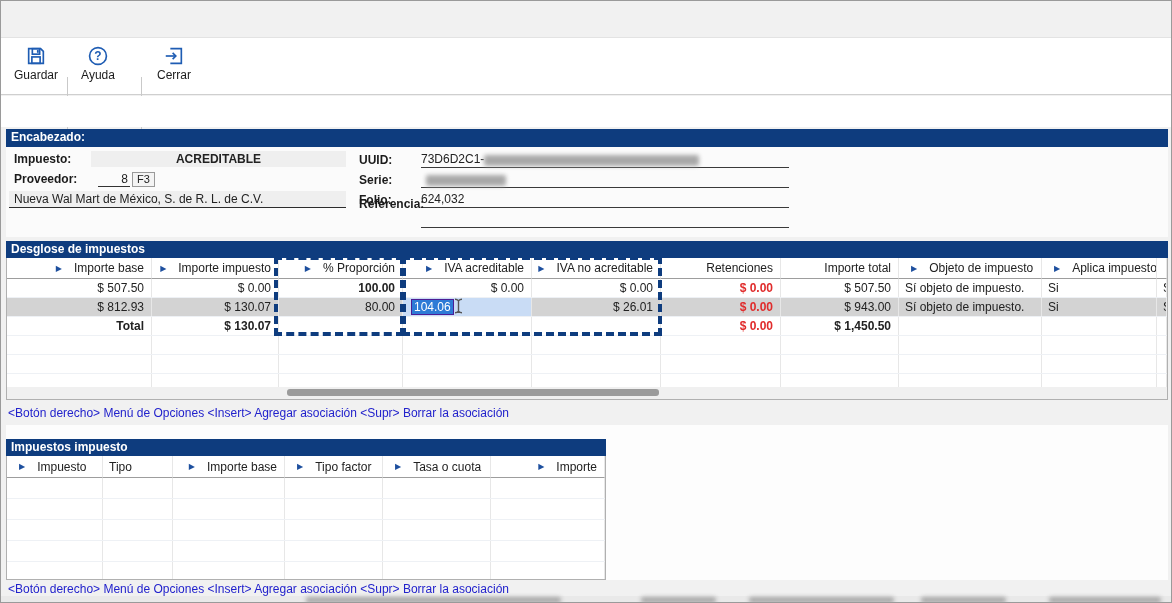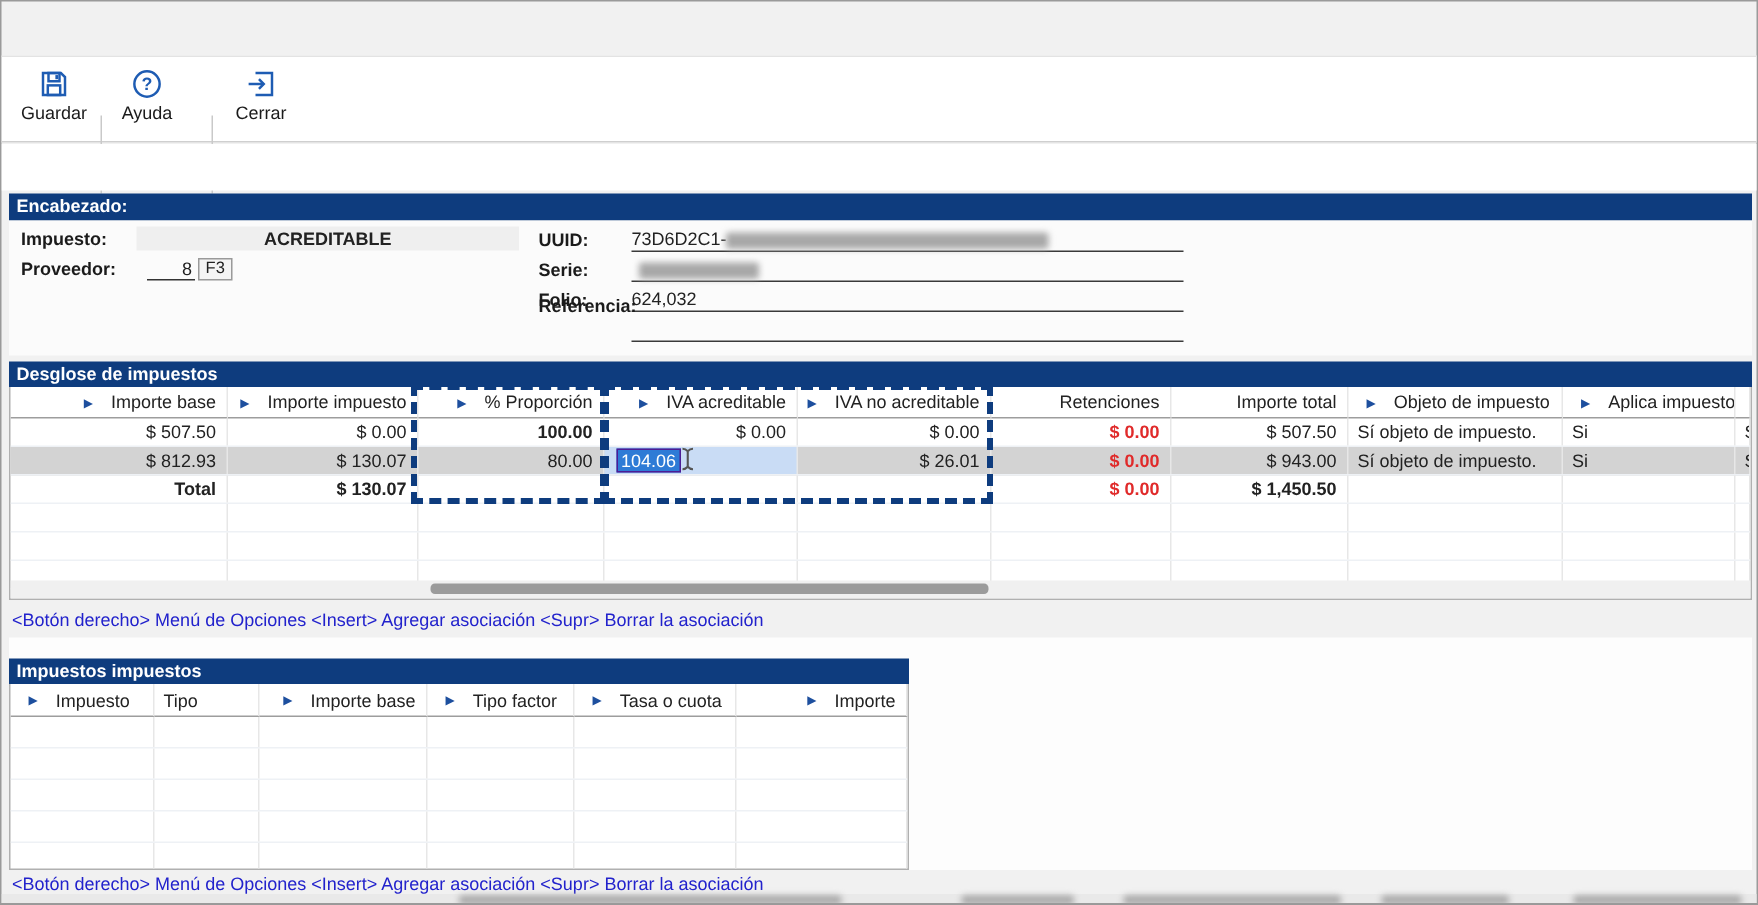--- a/index.html
+++ b/index.html
@@ -120,20 +120,21 @@
   <div class="white-strip"></div>
 
   <div class="section-bar bar-encabezado">Encabezado:</div>
   <div class="enc-panel">
     <span class="lbl" style="left:8px; top:5px;text-align:right;">Impuesto:</span>
     <div class="fld imp-field">ACREDITABLE</div>
 
     <span class="lbl" style="left:8px; top:25px;">Proveedor:</span>
     <div class="fld prov-code">8</div>
     <div class="fld prov-f3">F3</div>
+    <div class="fld prov-name">Nueva Wal Mart de México, S. de R. L. de C.V.</div>
 
     <span class="lbl" style="left:353px; top:6px;">UUID:</span>
     <div class="r-val" style="top:5px;"><span>73D6D2C1-</span></div>
     <div class="blur-box" style="left:478px; top:8px; width:215px; height:11px;"></div>
 
     <span class="lbl" style="left:353px; top:26px;">Serie:</span>
     <div class="r-val" style="top:25px;"><span></span></div>
     <div class="blur-box" style="left:420px; top:28px; width:80px; height:11px;"></div>
 
     <span class="lbl" style="left:353px; top:46px;">Folio:</span>
@@ -264,21 +265,21 @@
   <div class="dash-box dash-1"></div>
   <div class="dash-box dash-2"></div>
 
   <svg class="ibeam" viewBox="0 0 11 16">
     <path d="M2 1.2 C3.5 1.2 4.6 1.8 5.5 2.8 C6.4 1.8 7.5 1.2 9 1.2 M5.5 2.8 v10.4 M2 14.8 C3.5 14.8 4.6 14.2 5.5 13.2 C6.4 14.2 7.5 14.8 9 14.8" stroke="#555" stroke-width="1.4" fill="none"></path>
   </svg>
 
   <div class="hint hint-1">&lt;Botón derecho&gt; Menú de Opciones  &lt;Insert&gt; Agregar asociación  &lt;Supr&gt; Borrar la asociación</div>
 
   <div class="white-lower"></div>
-  <div class="section-bar bar-retenidos">Impuestos impuestos</div>
+  <div class="section-bar bar-retenidos">Impuestos impuesto</div>
   <div class="ret-table" id="ret-table">
       <div class="trow thead">
         <div class="tcell al-l" style="width: 96px;">
           <span class="arrow">▶</span>
           <span>Impuesto</span>
         </div>
         <div class="tcell al-l" style="width: 70px;">
           <span>Tipo</span>
         </div>
         <div class="tcell al-r" style="width: 112px;">

